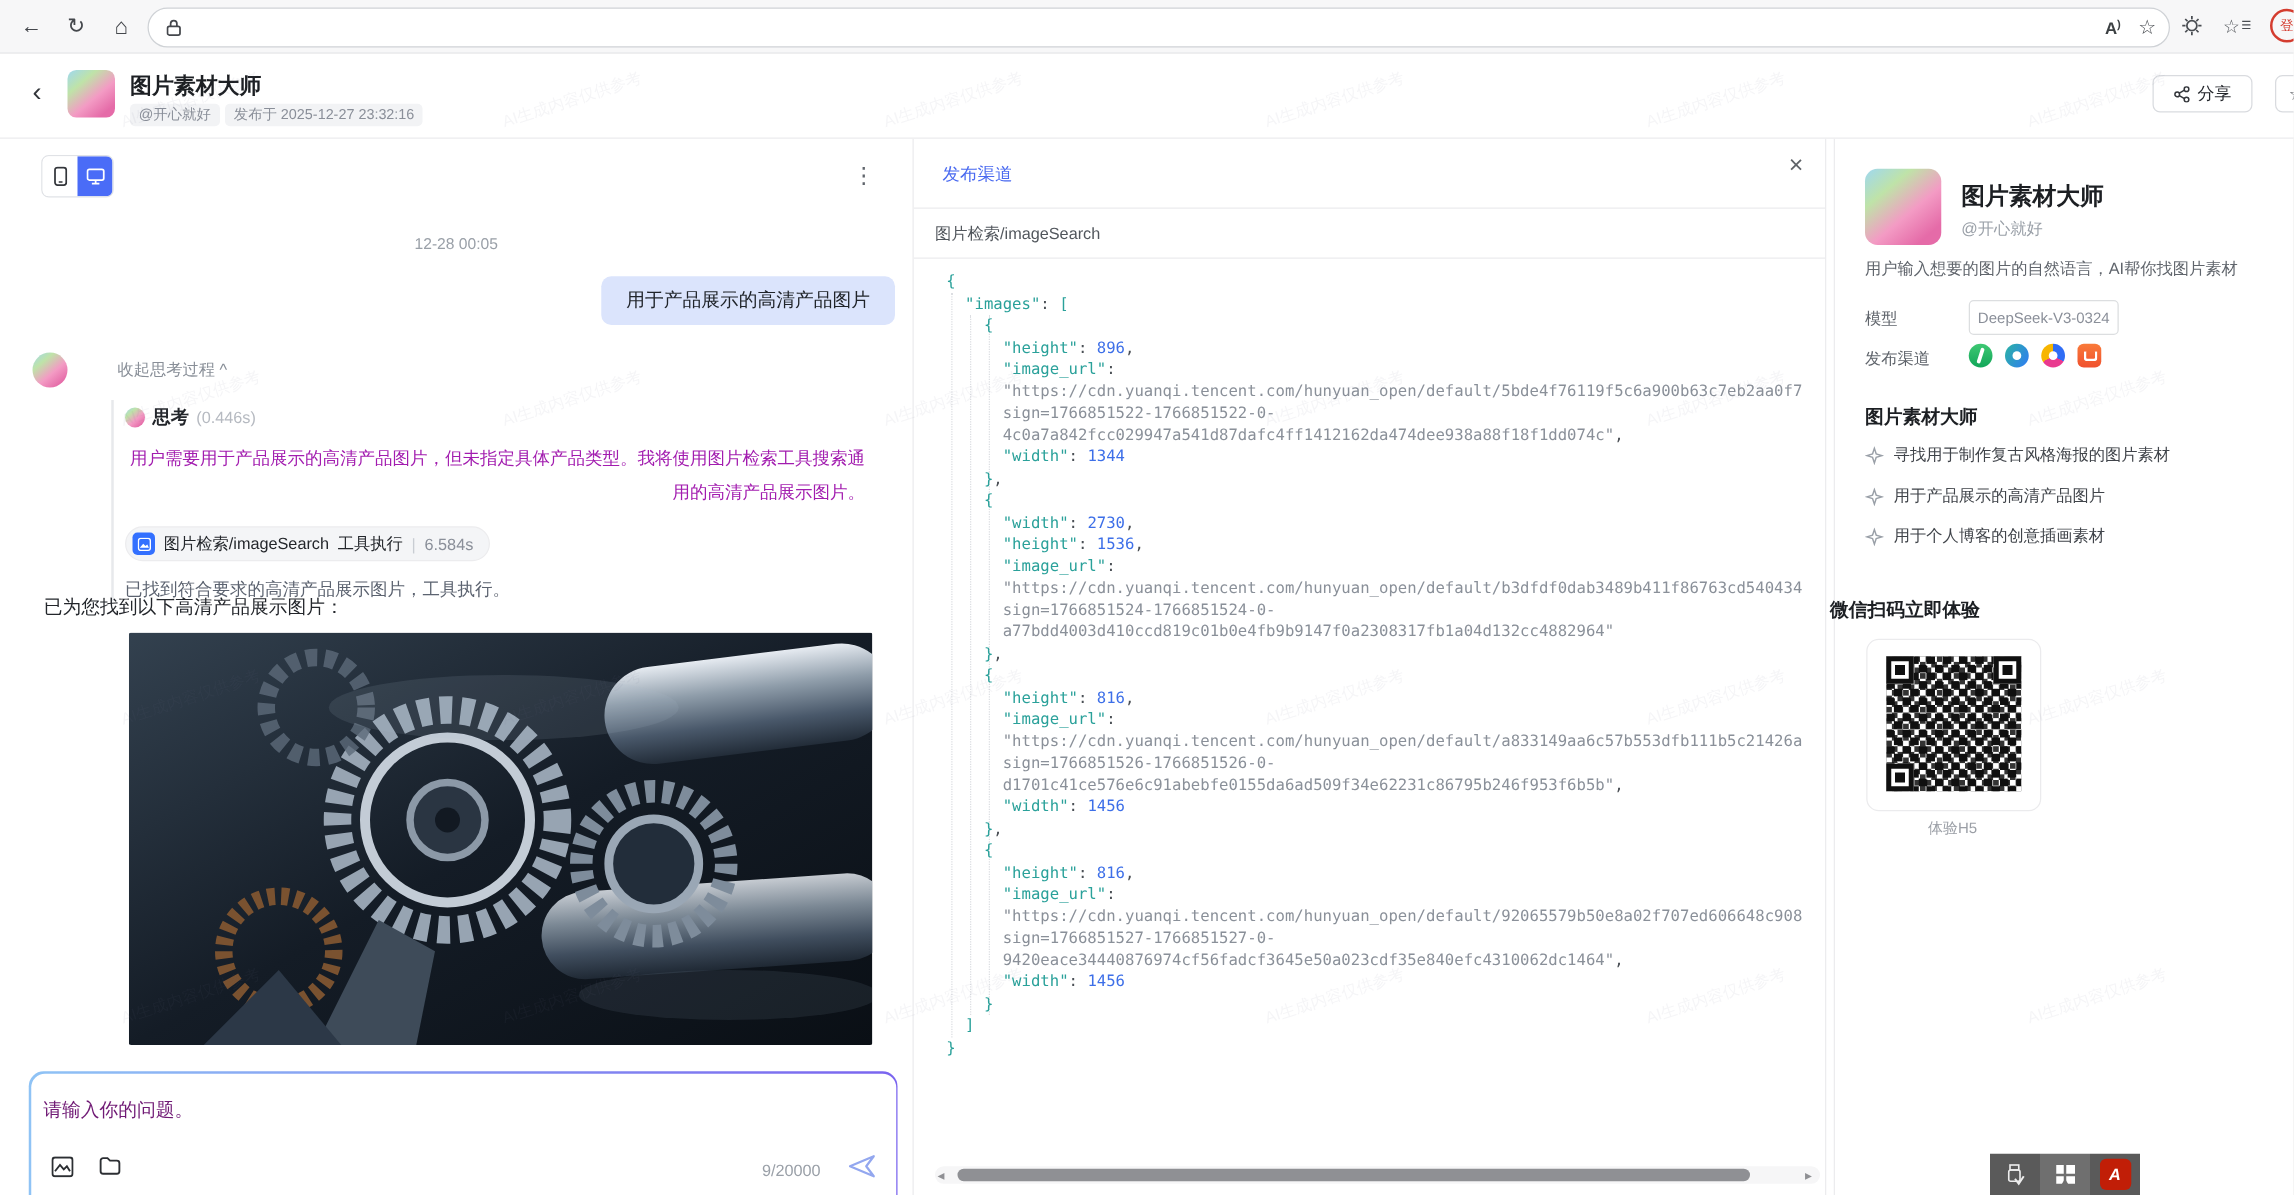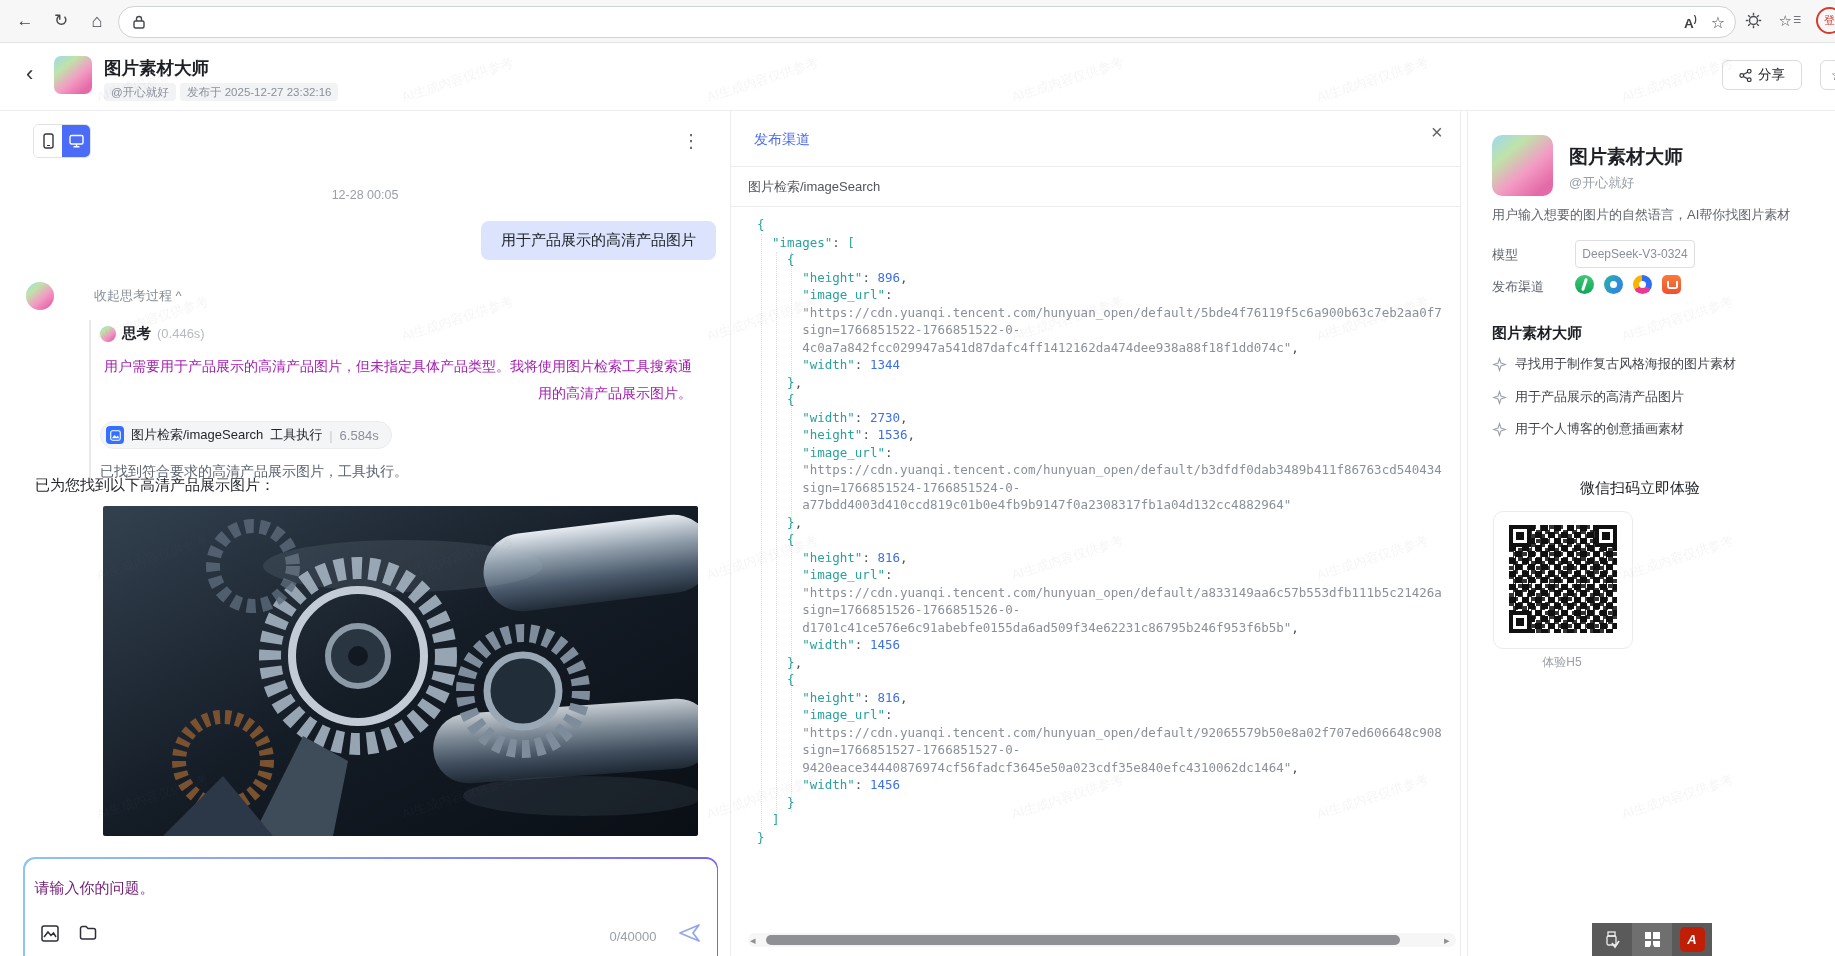--- a/index.html
+++ b/index.html
@@ -103,21 +103,21 @@
   .ch1{background:linear-gradient(180deg,#3ec873,#12a659);}
   .ch1::after{content:"";position:absolute;left:8px;top:3px;width:3px;height:13px;background:#fff;border-radius:3px;transform:rotate(18deg);}
   .ch2{background:linear-gradient(120deg,#2bb3a3,#2f7bf5);}
   .ch2::after{content:"";position:absolute;left:6px;top:6px;width:7px;height:7px;background:#fff;border-radius:50%;}
   .ch3{background:conic-gradient(#2f6df5 0 33%,#e93a8f 33% 66%,#f7b500 66% 100%);}
   .ch3::after{content:"";position:absolute;left:6px;top:6px;width:7px;height:7px;background:#fff;border-radius:50%;}
   .ch4{border-radius:5px;background:linear-gradient(180deg,#f97a3a,#f0512e);}
   .ch4::after{content:"";position:absolute;left:5px;top:6px;width:7px;height:6px;border:2px solid #fff;border-top:none;border-radius:0 0 3px 3px;}
   .try-title{position:absolute;left:1492px;top:324px;font-size:15px;font-weight:bold;color:#1c1f23;}
   .suggestion{position:absolute;left:1492px;display:flex;align-items:center;gap:8px;font-size:13px;color:#40444a;cursor:pointer;white-space:nowrap;}
-  .qr-title{position:absolute;left:1580px;top:479px;font-size:15px;font-weight:normal;color:#1c1f23;}
+  .qr-title{position:absolute;left:1464px;top:479px;font-size:15px;font-weight:bold;color:#1c1f23;}
   .qr-box{position:absolute;left:1493px;top:511px;width:138px;height:136px;border:1px solid #ebebed;border-radius:10px;background:#fff;}
   .qr-code{position:absolute;left:15px;top:13px;width:108px;height:108px;
     background:repeating-conic-gradient(#101010 0 90deg,#fff 0 180deg) 0 0/13px 13px;}
   .qr-code::before{content:"";position:absolute;inset:0;
     background:repeating-conic-gradient(rgba(16,16,16,.85) 0 90deg,rgba(255,255,255,.85) 0 180deg) 0 0/9px 9px;
     mix-blend-mode:darken;}
   .finder{position:absolute;width:14px;height:14px;border:4px solid #101010;background:#fff;}
   .finder::after{content:"";position:absolute;left:3px;top:3px;width:8px;height:8px;background:#101010;}
   .qr-caption{position:absolute;left:1493px;top:654px;width:138px;text-align:center;font-size:12px;color:#9b9fa6;}
 
@@ -282,21 +282,21 @@
       <div class="input-placeholder">请输入你的问题。</div>
       <div class="input-icons">
         <svg width="18" height="17" viewBox="0 0 18 17">
           <rect x="1" y="1" width="16" height="15" rx="2" fill="none" stroke="#2c2f33" stroke-width="1.5"></rect>
           <path d="M3 12 L7 7 L10 10.5 L12.5 8 L15 12" fill="none" stroke="#2c2f33" stroke-width="1.5"></path>
         </svg>
         <svg width="18" height="16" viewBox="0 0 18 16">
           <path d="M1.5 3.5 a2 2 0 0 1 2 -2 H7 l2 2 H14.5 a2 2 0 0 1 2 2 V12 a2 2 0 0 1 -2 2 H3.5 a2 2 0 0 1 -2 -2 Z" fill="none" stroke="#2c2f33" stroke-width="1.5"></path>
         </svg>
       </div>
-      <span class="char-counter">0/40000</span>
+      <span class="char-counter">9/20000</span>
       <span class="send-btn">
         <svg width="22" height="20" viewBox="0 0 22 20">
             <path d="M1 10 L20 2 L14 10 L20 18 Z" fill="none" stroke="#93a7ef" stroke-width="1.8" stroke-linejoin="round"></path>
           </svg>
       </span>
     </div>
   </div>
 
   <div class="tracker-tab">发布渠道</div>
   <div class="tracker-close">×</div>

